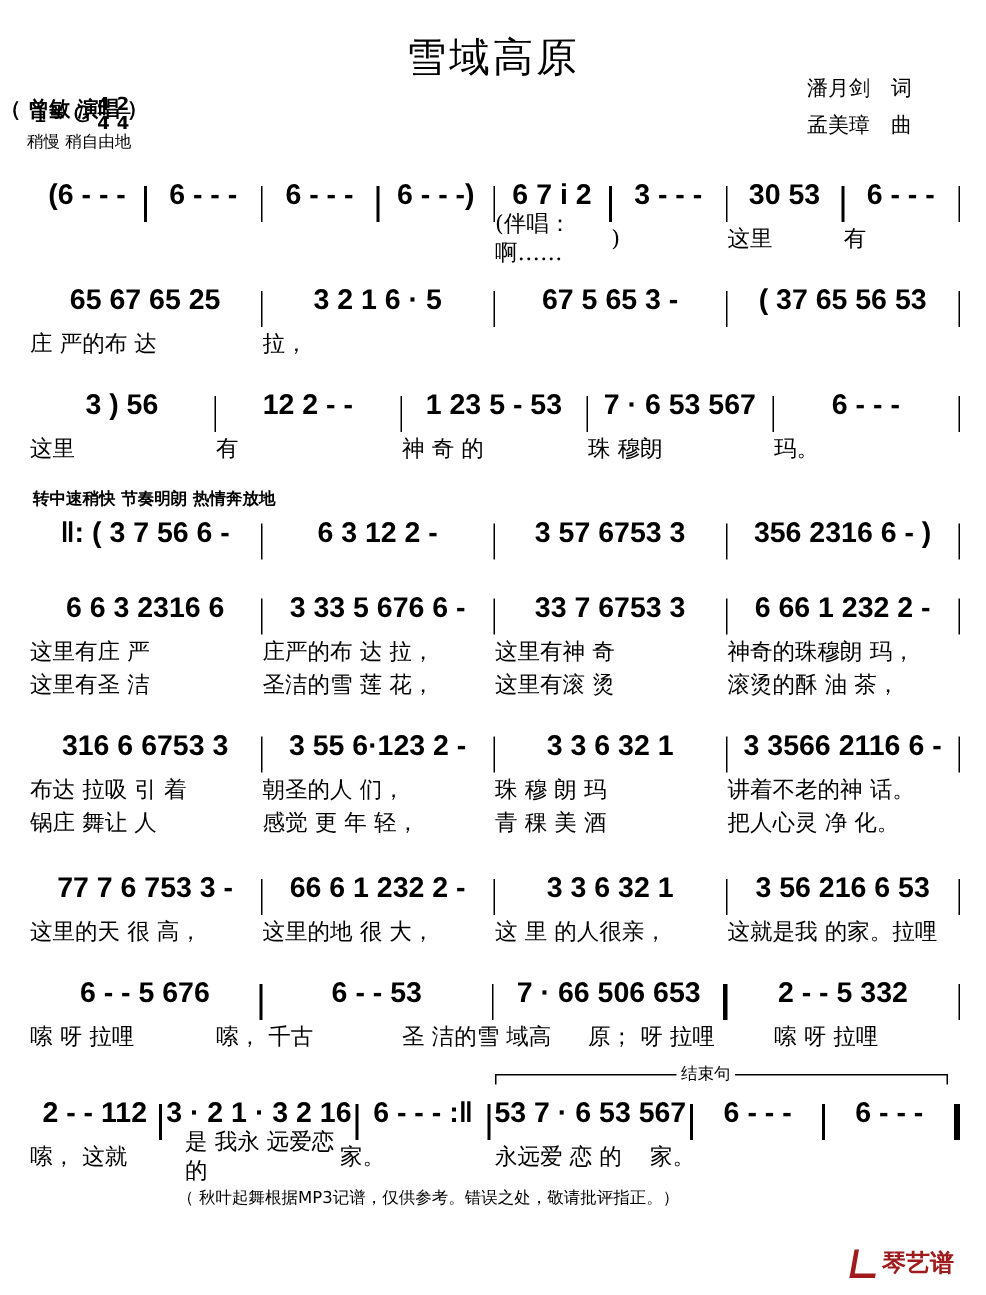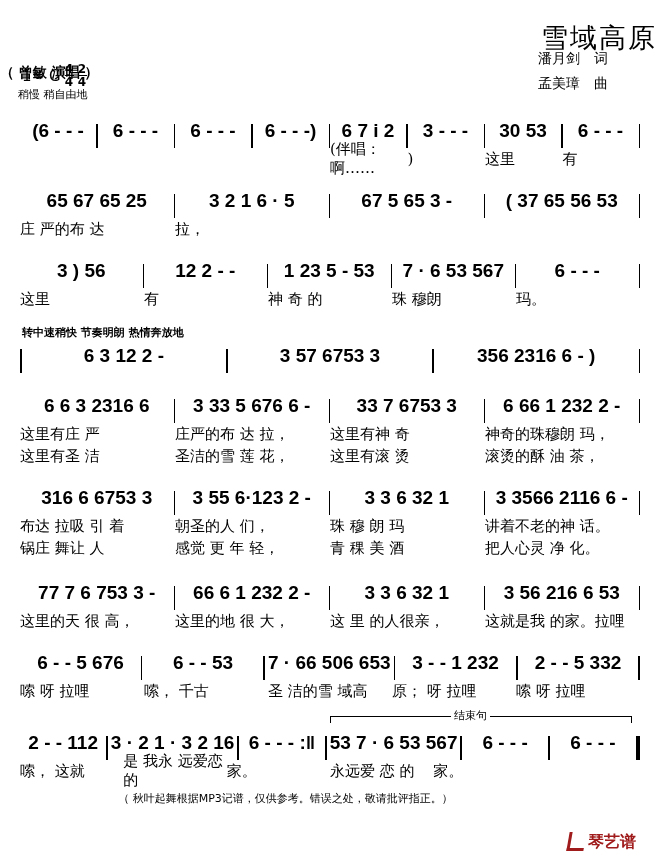--- a/index.html
+++ b/index.html
@@ -1,38 +1,38 @@
 <!DOCTYPE html>
 <html><head>
 <meta charset="utf-8">
 <style>
   html, body { margin: 0; padding: 0; background: #ffffff; }
   body { width: 657px; height: 863px; position: relative; overflow: hidden;
          font-family: "DejaVu Sans", sans-serif; color: #000; }
   .abs { position: absolute; }
-  .title { left: 0; width: 657px; top: 20px; text-align: right; font-size: 27px; letter-spacing: 2px; }
+  .title { left: 0; width: 657px; top: 20px; text-align: center; font-size: 27px; letter-spacing: 2px; }
   .performer { left: 0; width: 657px; top: 64px; text-align: left; font-size: 14px; font-weight: bold; }
   .credit { font-family: "DejaVu Serif", serif; font-size: 14px; }
   .key { left: 22px; top: 63px; font-size: 15px; display: flex; align-items: center; gap: 4px; }
   .frac { display: inline-flex; flex-direction: column; align-items: center; font-size: 12px; font-weight: bold; line-height: 12px; }
   .frac .bar { width: 9px; height: 1px; background: #000; }
   .tempo { font-size: 11px; }
 
   .system { position: absolute; left: 20px; width: 620px; }
   .staff { display: flex; align-items: flex-end; height: 30px; font-family: "Liberation Sans", sans-serif;
            font-weight: bold; font-size: 19px; white-space: nowrap; }
   .measure { flex: 1; display: flex; align-items: flex-end; justify-content: space-around; padding: 0 3px; position: relative; }
   .barline { width: 1.5px; height: 24px; background: #000; flex: none; }
   .barline.final { width: 4px; box-shadow: -4px 0 0 -2.5px #000; }
   .note { position: relative; display: inline-block; padding-bottom: 6px; text-align: center; }
   .lyric { display: flex; font-family: "DejaVu Serif", serif; font-size: 15px; height: 22px; align-items: center; }
   .lyric span { flex: 1; }
   .bracket-label { font-size: 11px; }
   .footer { left: 0; width: 571px; top: 791px; text-align: center; font-size: 11px; }
-  .logo { left: 568px; top: 832px; display: flex; align-items: flex-start; gap: 3px; color: #a01c1c; font-size: 16px; font-weight: bold; }
+  .logo { left: 568px; top: 832px; display: flex; align-items: center; gap: 3px; color: #a01c1c; font-size: 16px; font-weight: bold; }
   .logo-mark { width: 14px; height: 16px; border-left: 3px solid #a01c1c; border-bottom: 3px solid #a01c1c; transform: skewX(-10deg); }
 </style>
 </head>
 <body>
 
 <div class="abs title">雪域高原</div>
 <div class="abs performer">（ 曾敏 演唱 ）</div>
 <div class="abs credit" style="left:538px;top:50px;font-family:Liberation Mono, monospace;">潘月剑　词</div>
 <div class="abs credit" style="left:538px;top:75px;">孟美璋　曲</div>
 
@@ -151,20 +151,23 @@
       <div class="lyric">
         <span>这里</span>
         <span>有</span>
         <span>神 奇 的</span>
         <span>珠 穆朗</span>
         <span>玛。</span>
       </div>
     </div>
     <div class="system" style="top: 343px;">
       <div class="staff">
+        <div class="measure">
+          <span class="note">‖: ( 3 7 56 6 -</span>
+        </div>
         <span class="barline"></span>
         <div class="measure">
           <span class="note">6 3 12 2 -</span>
         </div>
         <span class="barline"></span>
         <div class="measure">
           <span class="note">3 57 6753 3</span>
         </div>
         <span class="barline"></span>
         <div class="measure">
@@ -270,23 +273,20 @@
         </div>
         <span class="barline"></span>
         <div class="measure">
           <span class="note">6 - - 53</span>
         </div>
         <span class="barline"></span>
         <div class="measure">
           <span class="note">7 · 66 506 653</span>
         </div>
         <span class="barline"></span>
-        <div class="measure">
-          <span class="note">3 - - 1 232</span>
-        </div>
         <span class="barline"></span>
         <div class="measure">
           <span class="note">2 - - 5 332</span>
         </div>
         <span class="barline"></span>
       </div>
       <div class="lyric">
         <span>嗦 呀 拉哩</span>
         <span>嗦， 千古</span>
         <span>圣 洁的雪 域高</span>

